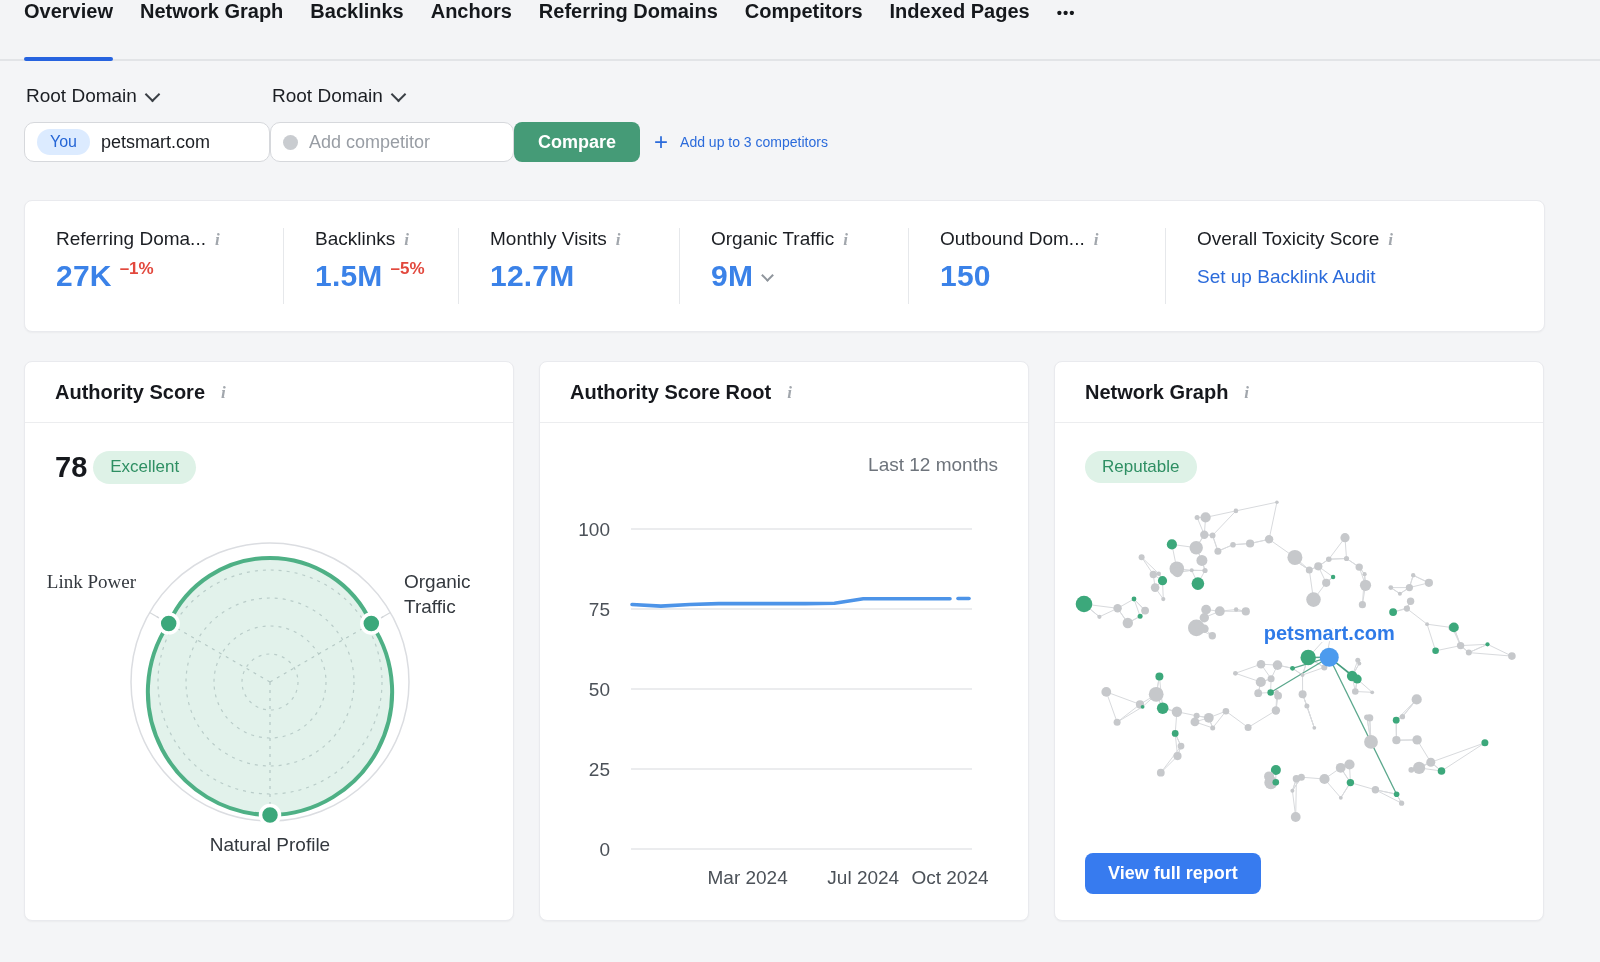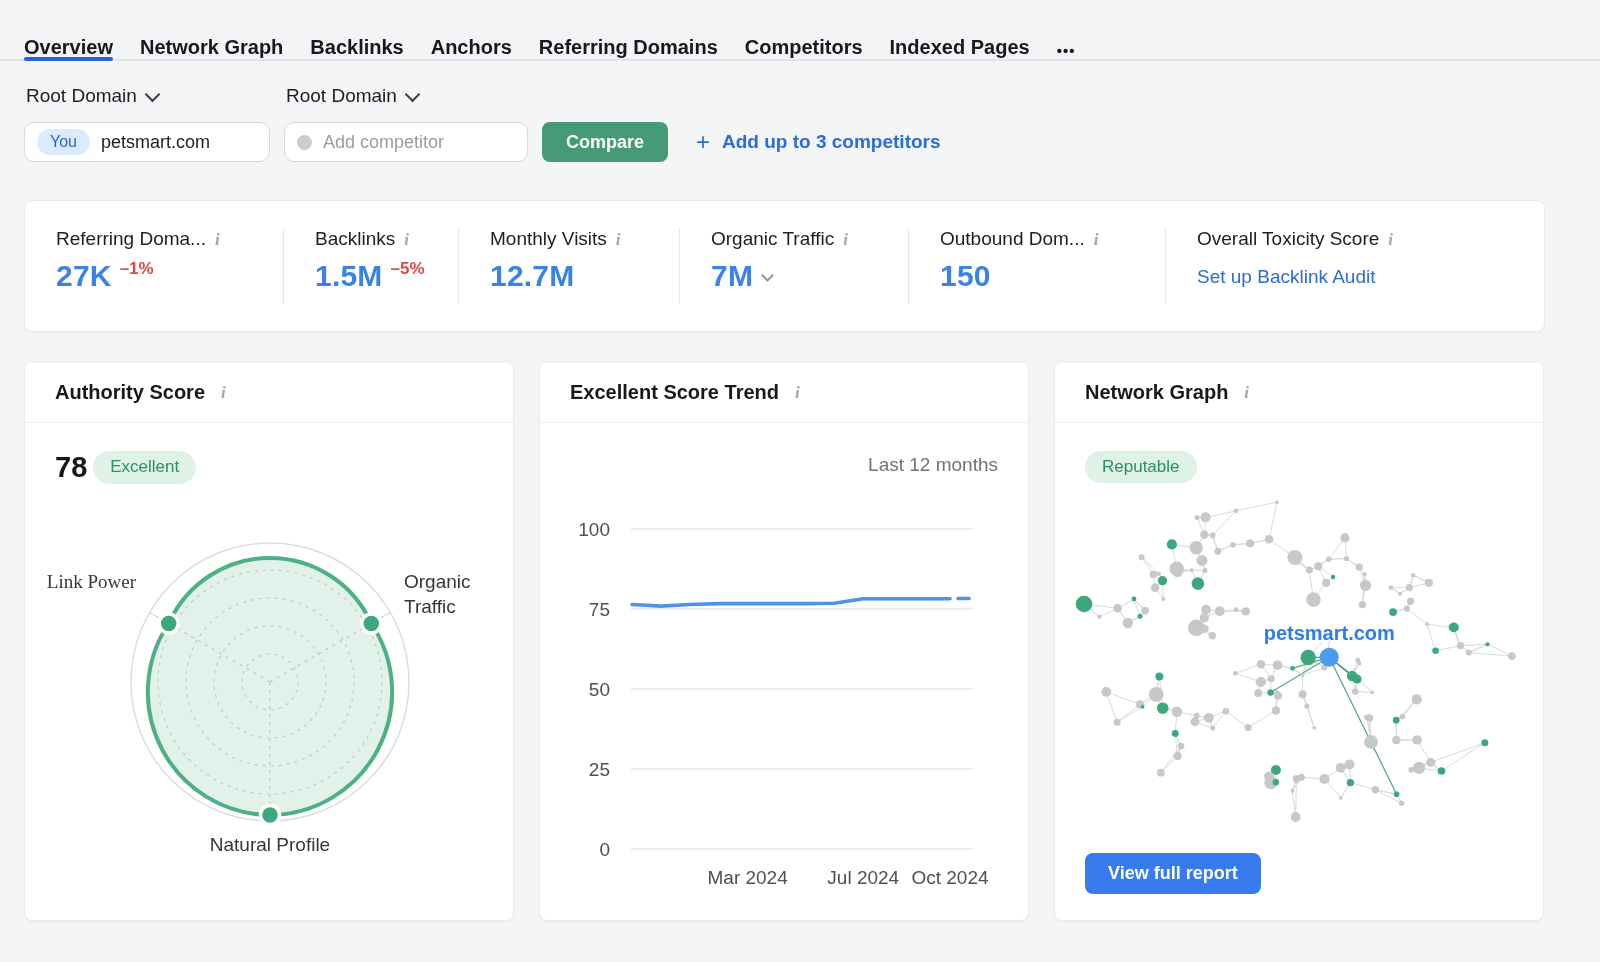--- a/index.html
+++ b/index.html
@@ -2,40 +2,40 @@
 <html><head>
 <meta charset="utf-8">
 <style>
   html,body{margin:0;padding:0;}
   body{font-family:"Liberation Sans","DejaVu Sans",sans-serif;background:#F4F5F7;color:#16181D;}
   .page{position:relative;width:1600px;height:962px;background:#F4F5F7;overflow:hidden;}
 
   
   .topnav{position:absolute;top:0;left:0;right:0;height:61px;background:#F3F4F6;
     border-bottom:2px solid #E2E4E7;display:flex;align-items:stretch;padding-left:24px;gap:27px;box-sizing:border-box;}
-  .nav-item{position:relative;display:flex;align-items:flex-end;font-size:20px;font-weight:600;color:#15181C;cursor:pointer;white-space:nowrap;}
+  .nav-item{position:relative;display:flex;align-items:flex-start;font-size:20px;font-weight:600;color:#15181C;cursor:pointer;white-space:nowrap;}
   .nav-item.active::after{content:"";position:absolute;left:0;right:0;bottom:-2px;height:4px;background:#2663DF;border-radius:2px;}
   .nav-item.more{font-size:15px;letter-spacing:1px;padding-top:4px;}
 
   
-  .filters{position:absolute;top:61px;left:24px;display:flex;align-items:flex-end;gap:14px;}
+  .filters{position:absolute;top:61px;left:24px;display:flex;align-items:flex-end;}
   .filter-col{display:flex;flex-direction:column;}
   .filter-label{display:flex;align-items:center;gap:10px;font-size:19px;font-weight:500;color:#1B1E23;margin:24px 0 15px 2px;cursor:pointer;}
   .chev{width:9px;height:9px;border-right:2px solid #3A3F45;border-bottom:2px solid #3A3F45;transform:rotate(45deg);margin-top:-4px;}
   .chev.small{width:7px;height:7px;border-color:#8F959C;margin:0 0 2px 2px;}
   .domain-input{display:flex;align-items:center;background:#FFFFFF;border:1px solid #D6D8DC;border-radius:10px;height:40px;box-sizing:border-box;padding:0 12px;gap:11px;}
   .you-pill{background:#DCEBFF;color:#2566D6;font-size:16px;font-weight:400;padding:4px 13px;border-radius:15px;}
   .domain-text{font-size:18px;color:#1B1E23;}
   .placeholder-circle{width:15px;height:15px;border-radius:50%;background:#C9CCD0;flex:0 0 auto;}
   .placeholder-text{font-size:18px;color:#989DA4;}
   .compare-btn{height:40px;padding:0 24px;background:#459B77;color:#FFFFFF;font-size:18px;font-weight:600;
     border:none;border-radius:8px;cursor:pointer;font-family:inherit;}
   .add-link{display:flex;align-items:center;gap:12px;color:#2B6BDB;cursor:pointer;margin:0 0 8px 14px;}
   .add-link .plus{font-size:24px;font-weight:400;line-height:1;}
-  .add-link .txt{font-size:19px;font-weight:700;}
+  .add-link .txt{font-size:14px;font-weight:400;}
 
   
   .metrics-card{position:absolute;top:200px;left:24px;width:1521px;height:132px;background:#FFFFFF;border:1px solid #E9EAEE;
     border-radius:8px;box-shadow:0 1px 2px rgba(20,24,31,.04);box-sizing:border-box;display:flex;align-items:stretch;padding:27px 0;}
   .metric{box-sizing:border-box;padding-left:31px;}
   .metric + .metric{border-left:1px solid #E6E8EB;}
   .metric-label-row{display:flex;align-items:center;gap:9px;}
   .metric-label{font-size:19px;font-weight:500;color:#1B1E23;white-space:nowrap;}
   .info-i{font-family:"Liberation Serif","DejaVu Serif",serif;font-style:italic;font-weight:700;color:#A2A7AD;font-size:17px;cursor:pointer;line-height:1;}
   .metric-value-row{display:flex;align-items:flex-start;margin-top:9px;gap:8px;}
@@ -161,21 +161,21 @@
       <div class="metric-value-row">
         <span class="metric-value">12.7M</span>
       </div>
     </div>
     <div class="metric" style="flex:0 0 229px">
       <div class="metric-label-row">
         <span class="metric-label">Organic Traffic</span>
         <span class="info-i">i</span>
       </div>
       <div class="metric-value-row">
-        <span class="metric-value">7M</span>
+        <span class="metric-value">9M</span>
         <span class="chev small value-chev"></span>
       </div>
     </div>
     <div class="metric" style="flex:0 0 257px">
       <div class="metric-label-row">
         <span class="metric-label">Outbound Dom...</span>
         <span class="info-i">i</span>
       </div>
       <div class="metric-value-row">
         <span class="metric-value">150</span>
@@ -219,21 +219,21 @@
           <circle cx="150" cy="283" r="9.5" fill="#3CA87B" stroke="#FFFFFF" stroke-width="3.5"></circle>
         </svg>
         <div class="axis-label lp">Link Power</div>
         <div class="axis-label ot">Organic Traffic</div>
         <div class="axis-label np">Natural Profile</div>
       </div>
     </div>
 
     <div class="card">
       <div class="card-header">
-        <span class="card-title">Excellent Score Trend</span>
+        <span class="card-title">Authority Score Root</span>
         <span class="info-i">i</span>
       </div>
       <div class="card-body">
         <div class="range-label">Last 12 months</div>
         <svg class="trend-svg" width="440" height="400" viewBox="0 0 440 400">
             <line x1="61" x2="402" y1="347" y2="347" stroke="#E4E6E9" stroke-width="1.3"></line>
             <text x="40" y="354" text-anchor="end" font-size="19" fill="#4B5158">0</text>
             <line x1="61" x2="402" y1="267" y2="267" stroke="#E4E6E9" stroke-width="1.3"></line>
             <text x="40" y="274" text-anchor="end" font-size="19" fill="#4B5158">25</text>
             <line x1="61" x2="402" y1="187" y2="187" stroke="#E4E6E9" stroke-width="1.3"></line>

